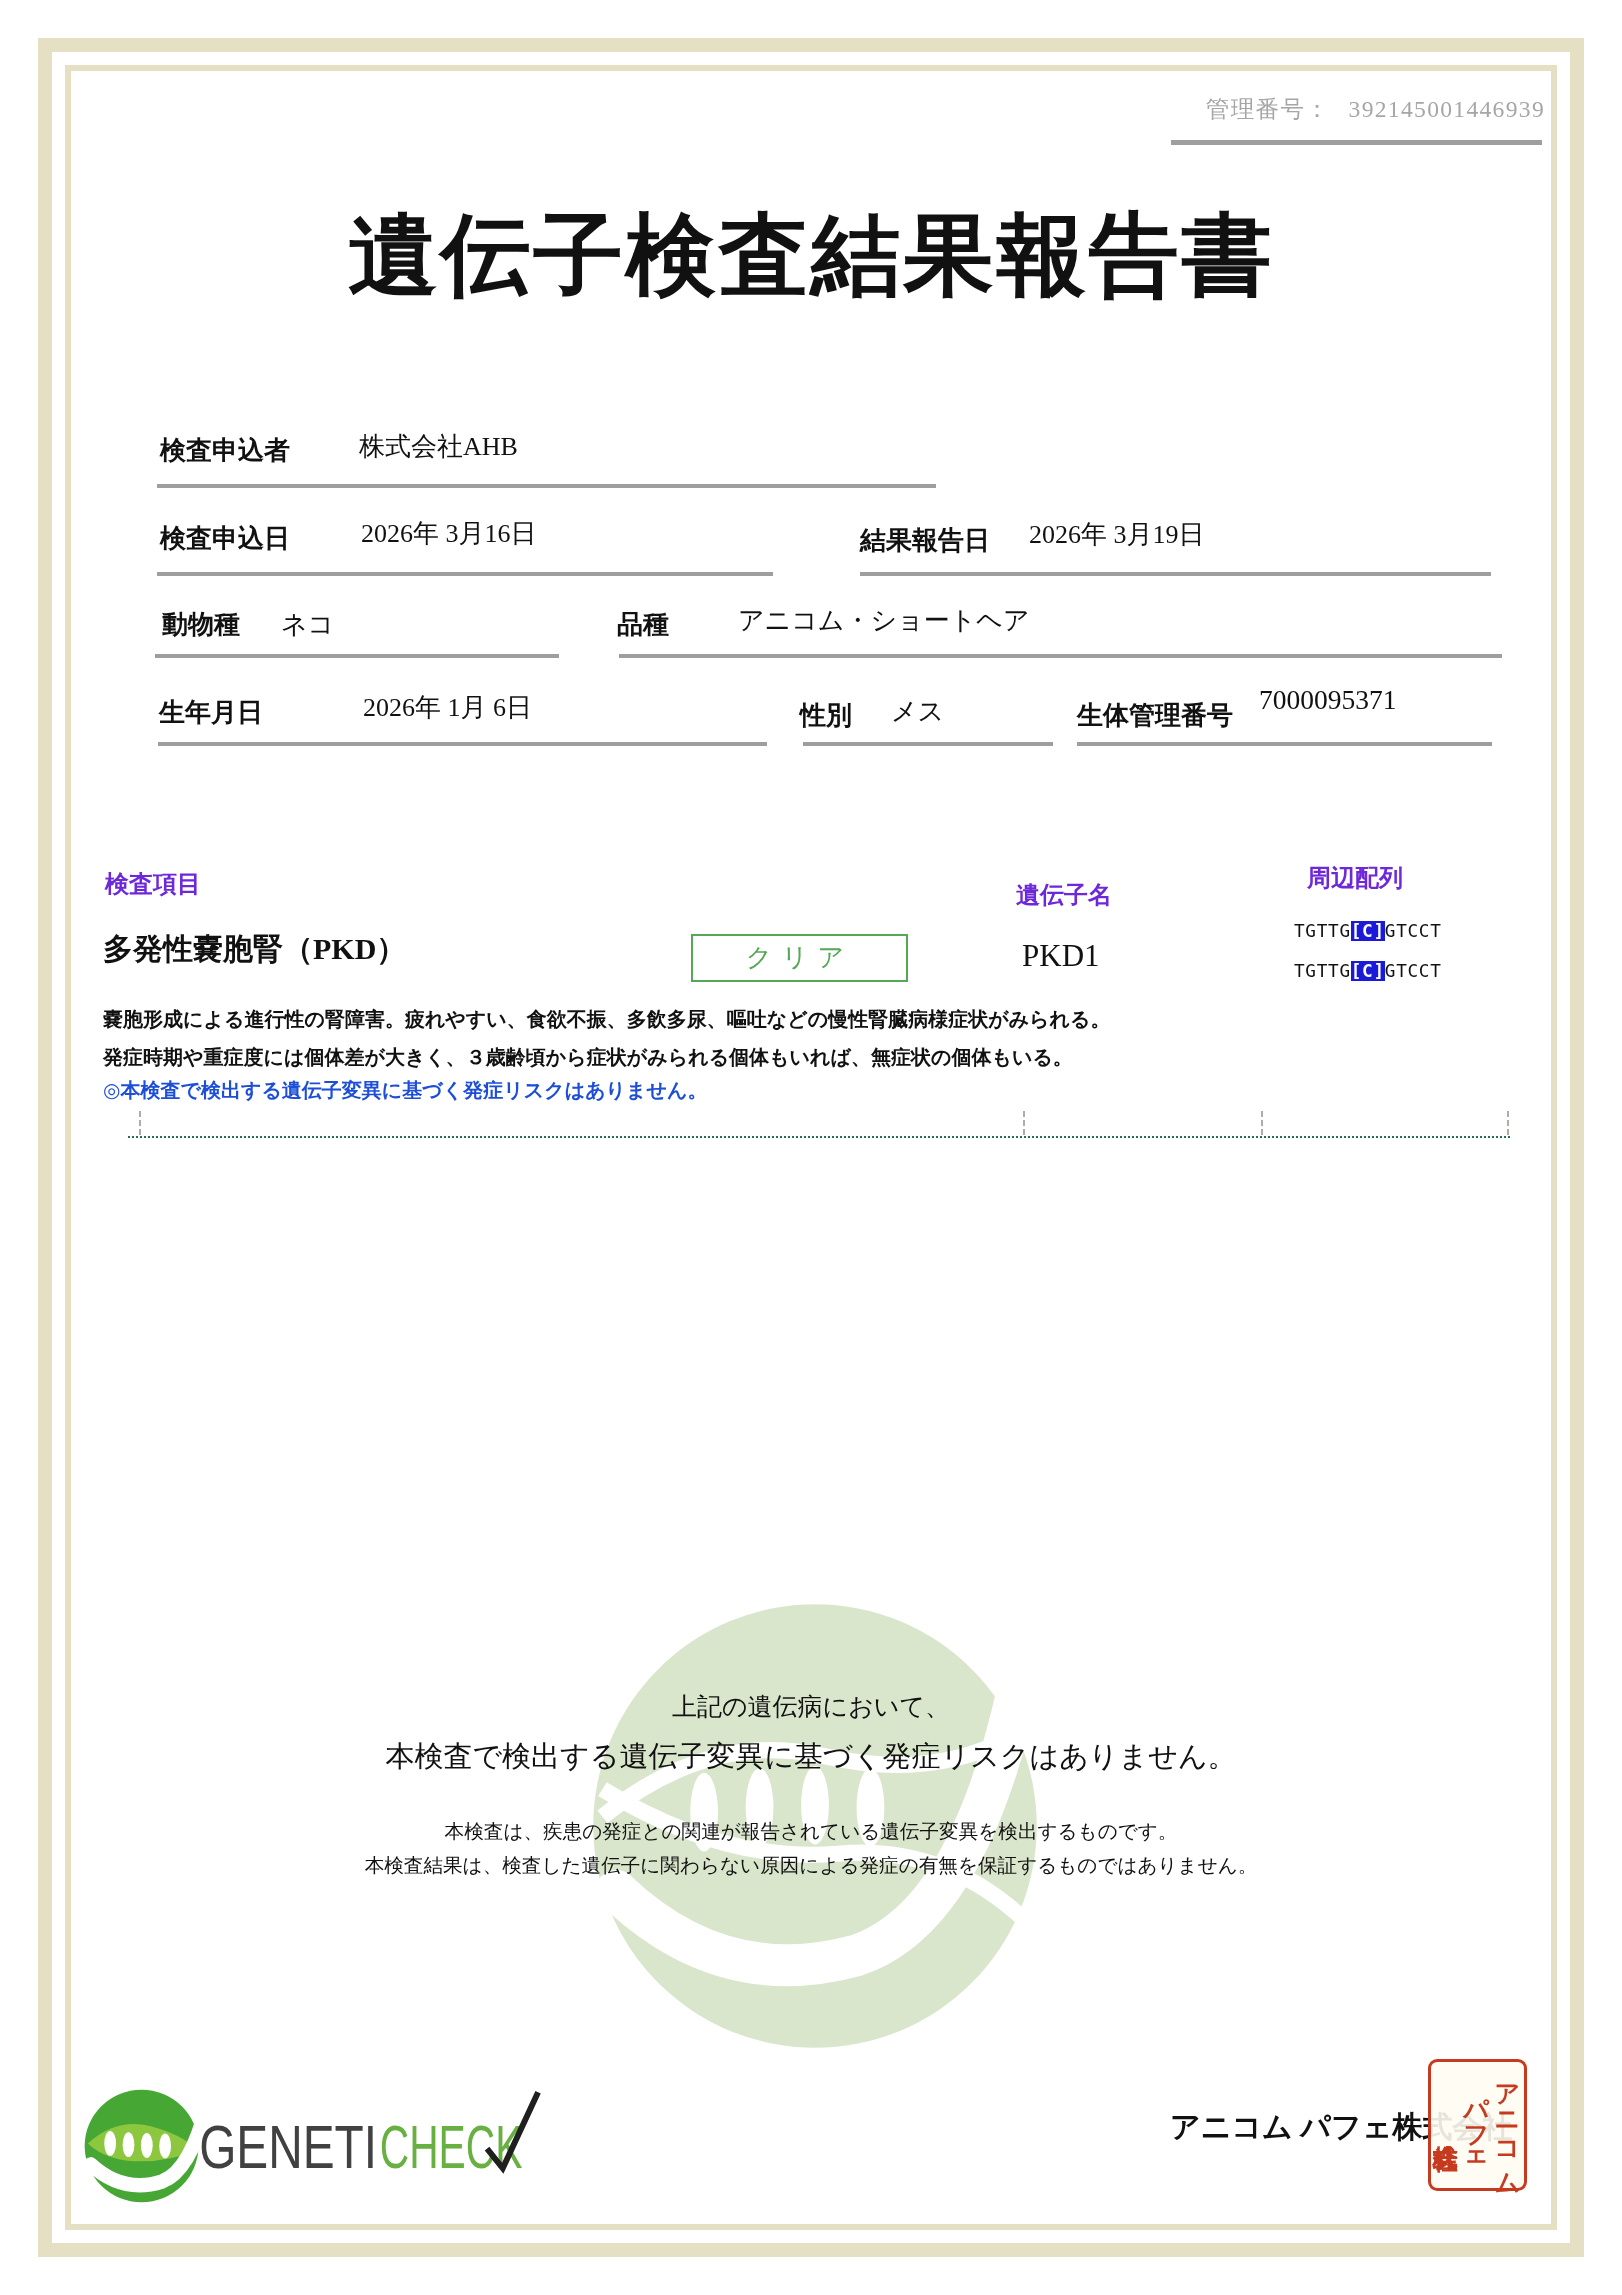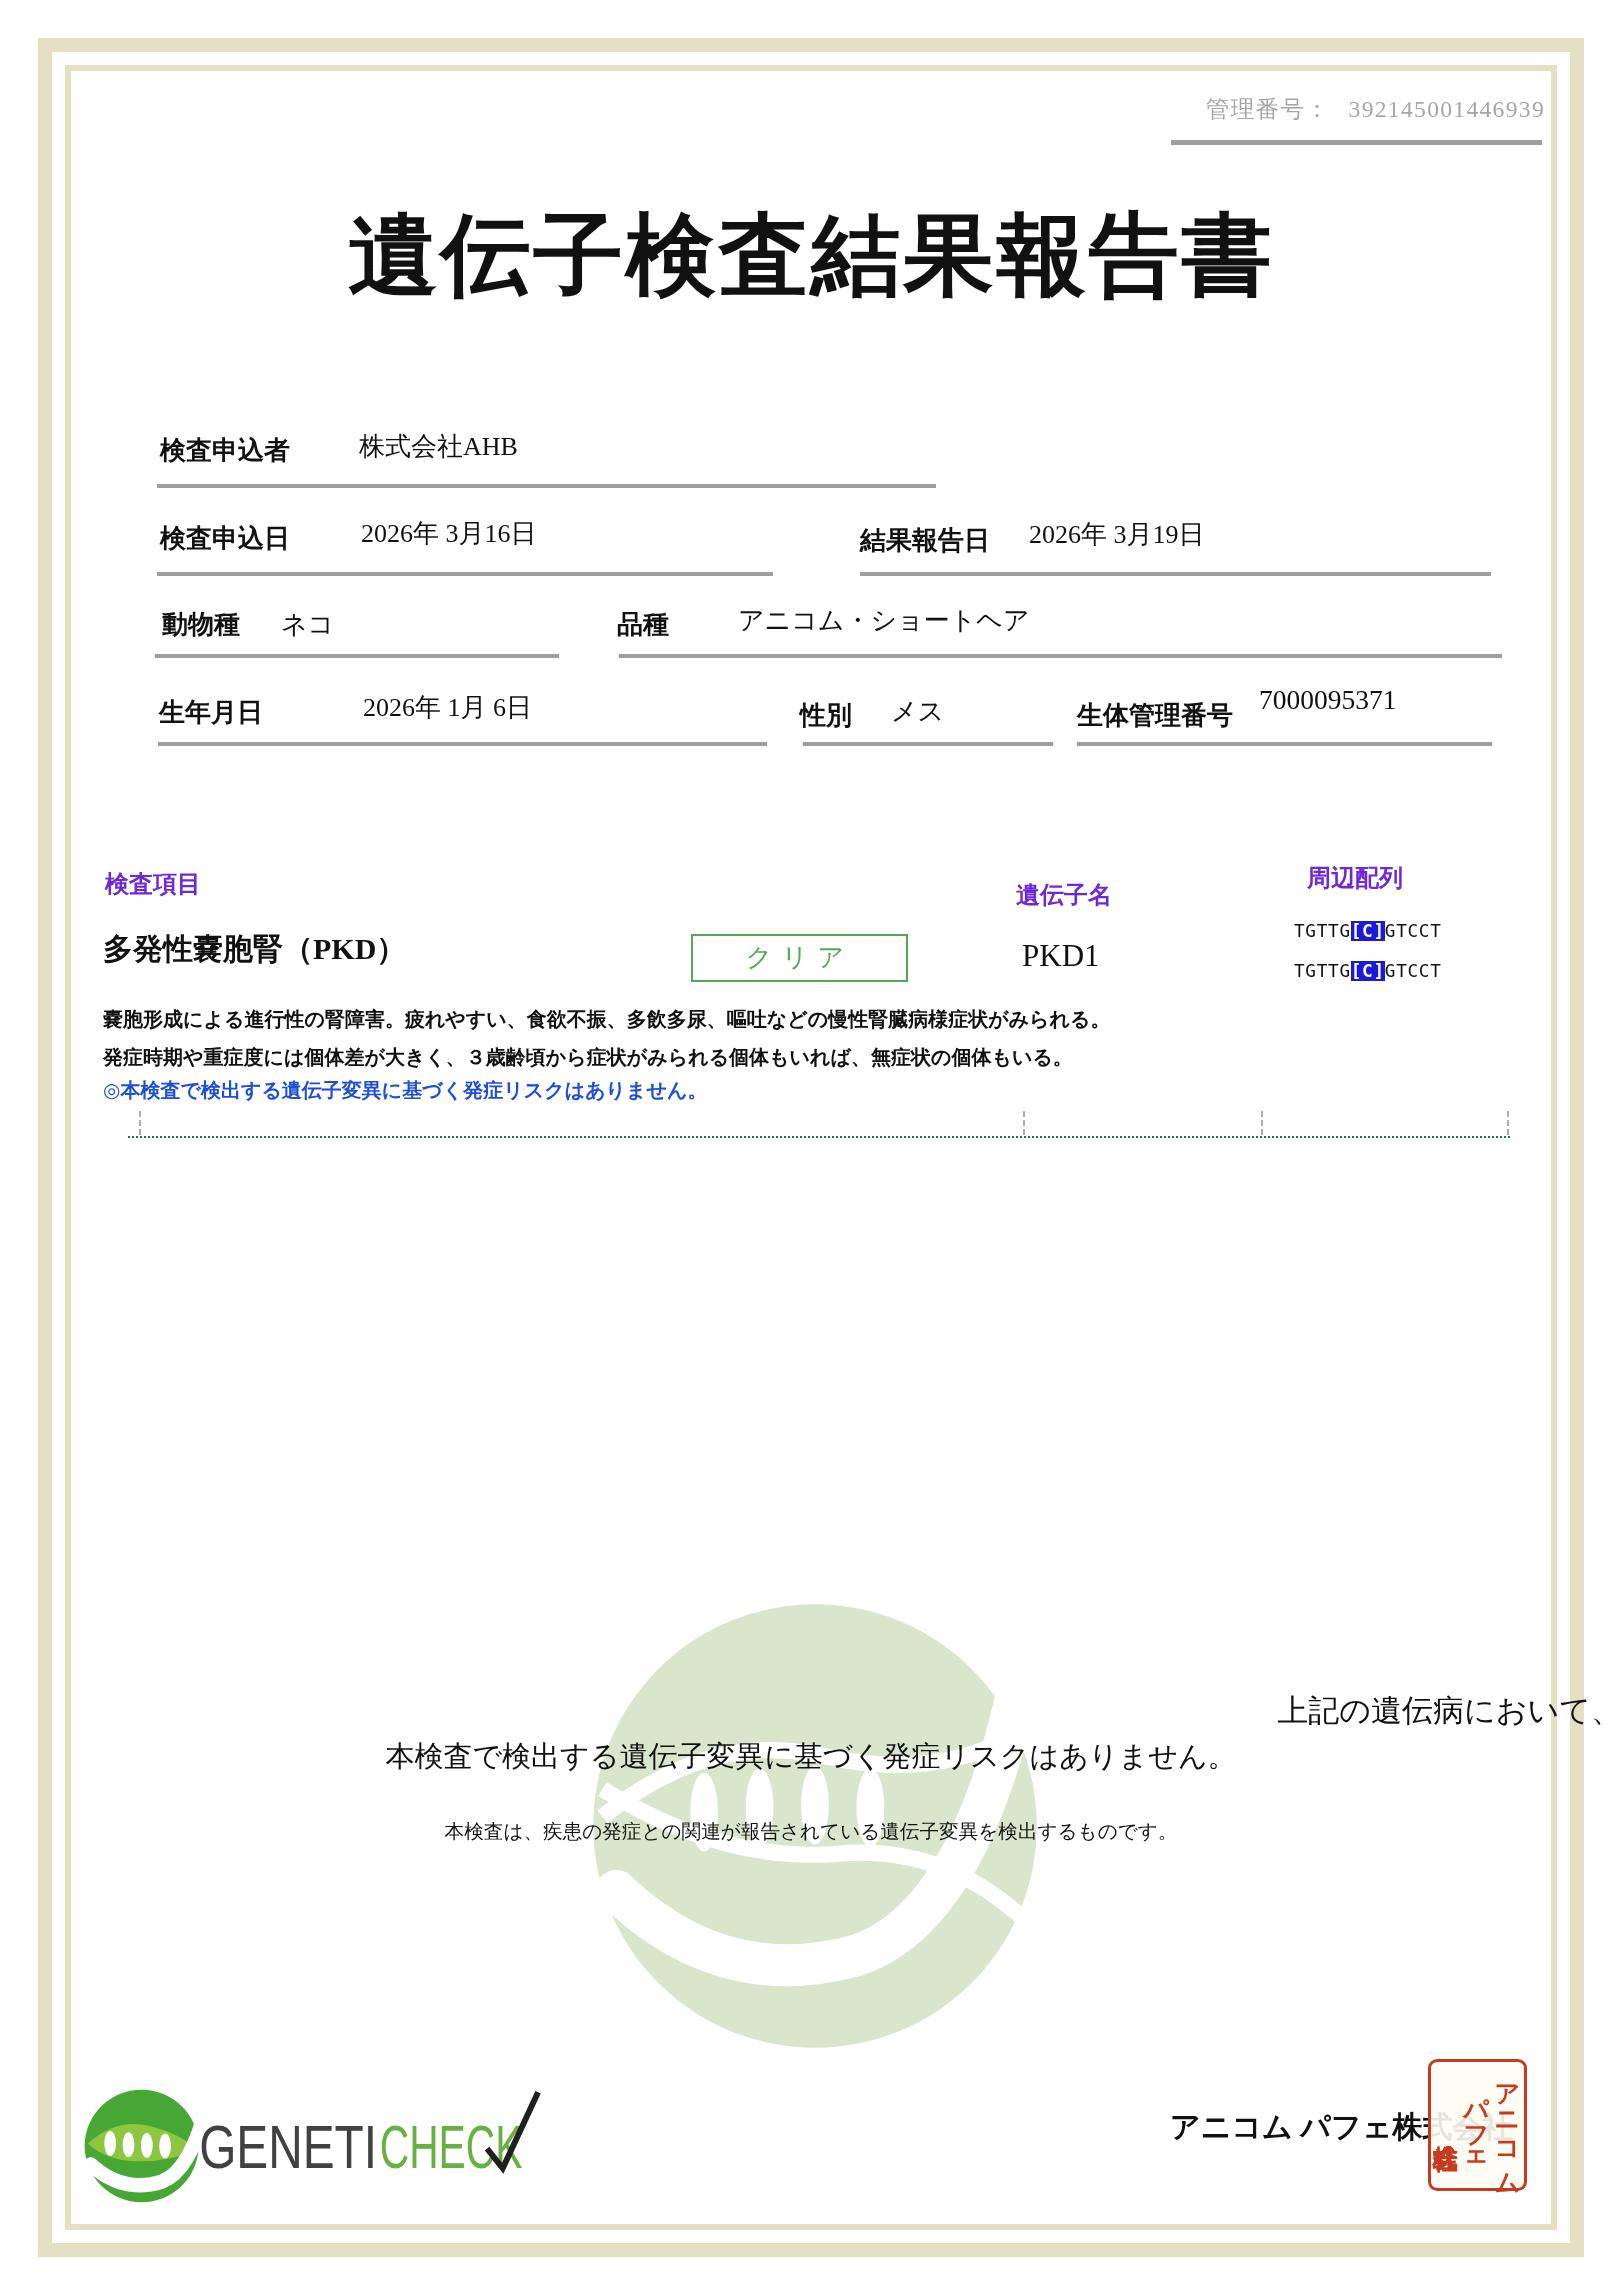--- a/index.html
+++ b/index.html
@@ -37,21 +37,21 @@
   .desc.green{color:#1d4ed8;}
 
   .tick{position:absolute;top:1111px;height:23.6px;width:0;border-left:2px dashed #a8b0a8;}
   .dotline{position:absolute;left:128px;top:1136px;width:1382px;height:0;
            border-top:2.6px dotted #26704c;}
 
   .wm{position:absolute;left:584px;top:1595px;width:462px;height:462px;z-index:0;}
 
   .sum{position:absolute;left:0;right:0;text-align:center;z-index:1;
        font-family:"Liberation Sans","DejaVu Sans",sans-serif;white-space:nowrap;}
-  .sum.l1{top:1690px;font-size:31px;text-align:right;}
+  .sum.l1{top:1690px;font-size:25px;}
   .sum.l2{top:1737px;font-size:29px;}
   .sum.d1{top:1818px;font-size:19.6px;}
   .sum.d2{top:1852px;font-size:19.6px;}
 
   .logo{position:absolute;left:84px;top:2087px;width:458px;height:118px;}
 
   .company{position:absolute;left:1170px;top:2107px;font-size:30px;font-weight:bold;
            white-space:nowrap;z-index:1;}
   .stamp{position:absolute;left:1428px;top:2059px;width:99px;height:132px;box-sizing:border-box;
          border:3.3px solid #c63a1f;border-radius:9.2px;background:rgba(255,252,243,0.9);
@@ -130,20 +130,21 @@
 
   <div class="tick" style="left:139px"></div>
   <div class="tick" style="left:1023px"></div>
   <div class="tick" style="left:1261px"></div>
   <div class="tick" style="left:1507px"></div>
   <div class="dotline"></div>
 
   <div class="sum l1">上記の遺伝病において、</div>
   <div class="sum l2">本検査で検出する遺伝子変異に基づく発症リスクはありません。</div>
   <div class="sum d1">本検査は、疾患の発症との関連が報告されている遺伝子変異を検出するものです。</div>
+  <div class="sum d2">本検査結果は、検査した遺伝子に関わらない原因による発症の有無を保証するものではありません。</div>
 
   <svg class="logo" viewBox="0 0 700 180">
     <g>
       <ellipse cx="88" cy="90" rx="87" ry="86" fill="#46a735"></ellipse>
       <path d="M 6,86 Q 50,46 102,60 Q 148,72 174,96 Q 120,118 64,112 Q 26,106 6,86 Z" fill="#8dc63f"></path>
       <ellipse cx="40" cy="86" rx="9" ry="19" fill="#ffffff"></ellipse>
       <ellipse cx="68" cy="88" rx="9" ry="19" fill="#ffffff"></ellipse>
       <ellipse cx="96" cy="89" rx="9" ry="19" fill="#ffffff"></ellipse>
       <ellipse cx="124" cy="90" rx="9" ry="19" fill="#ffffff"></ellipse>
       <path d="M 10,118 Q 60,164 120,144 Q 162,128 188,28" stroke="#ffffff" stroke-width="22" fill="none" stroke-linecap="round"></path>

